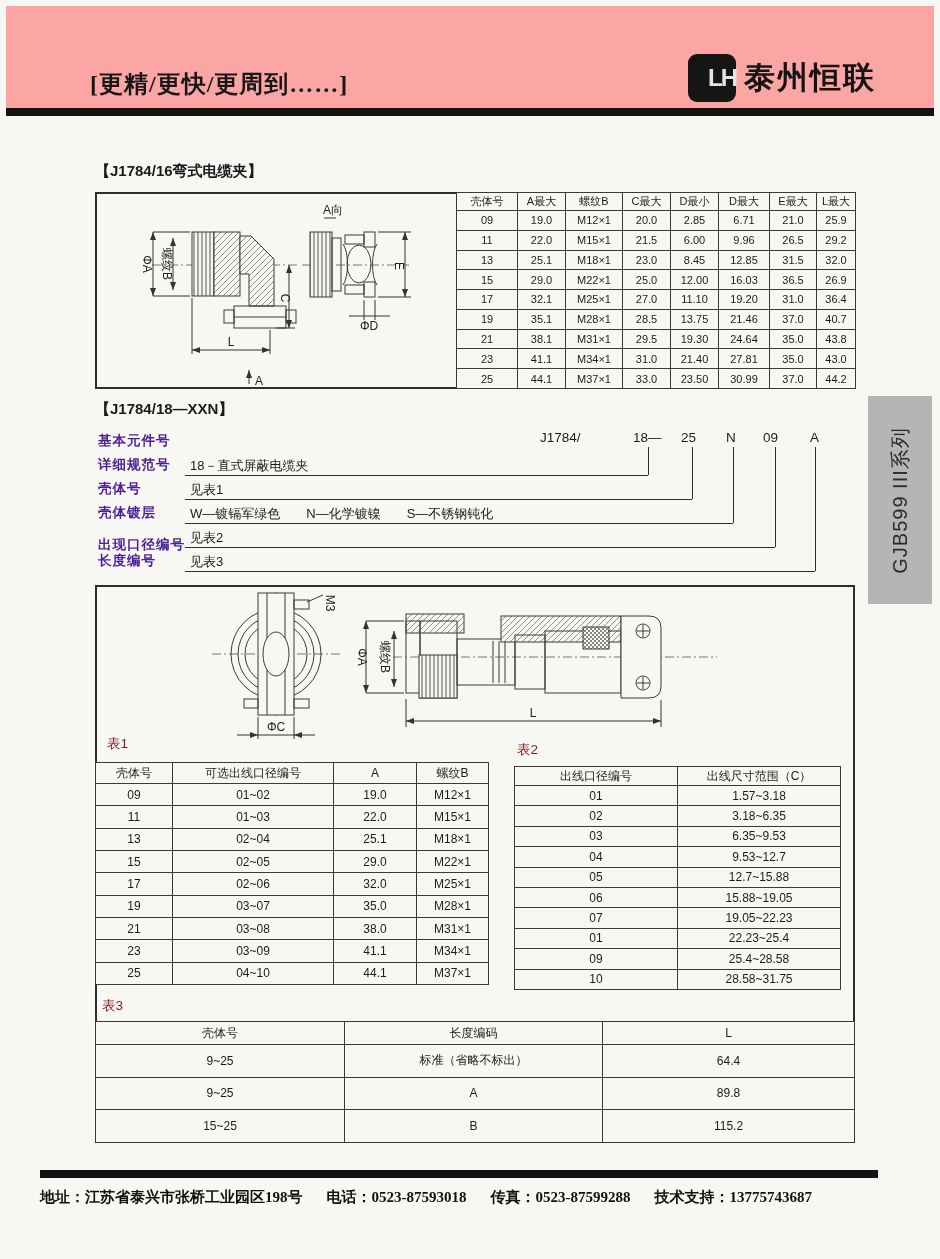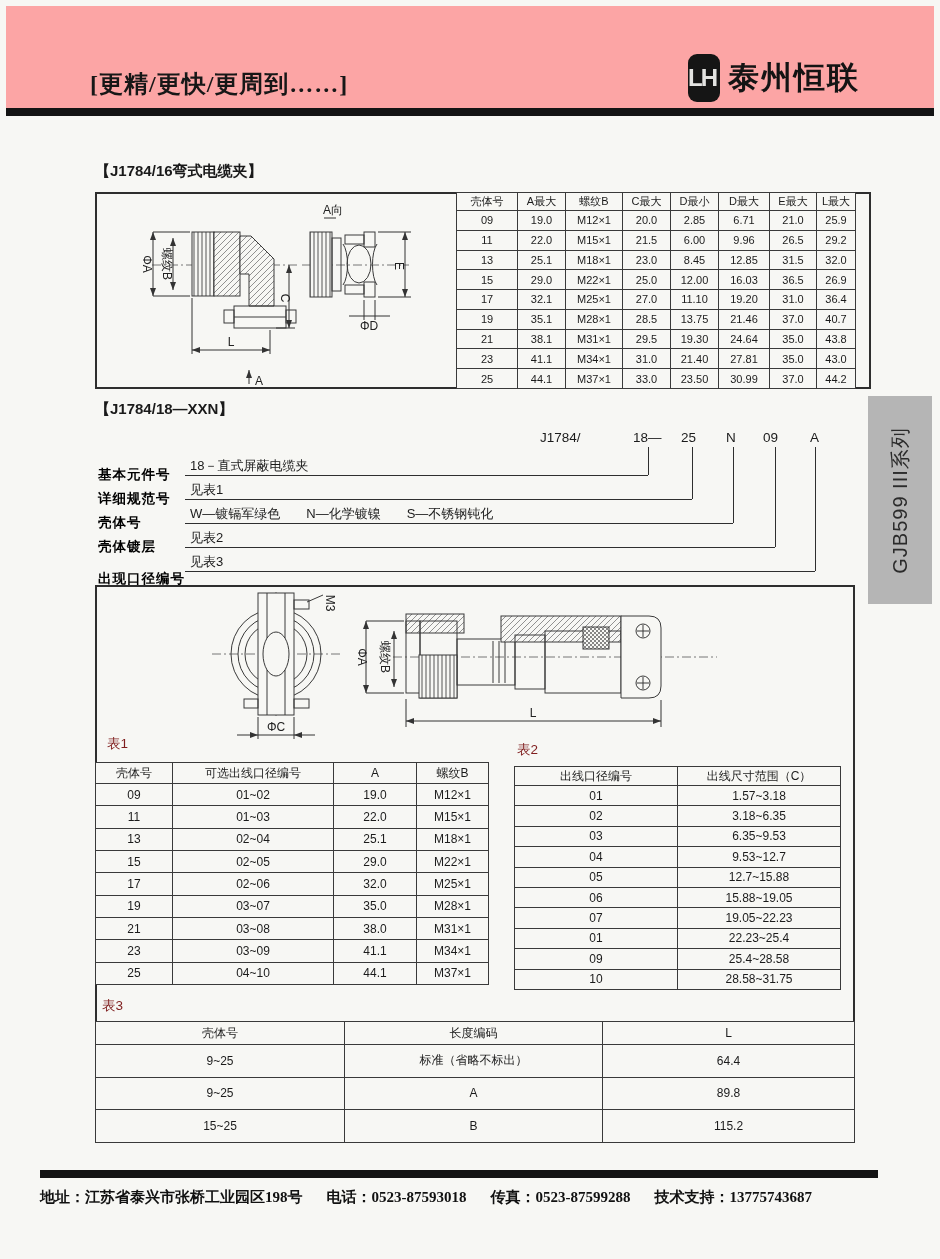--- a/index.html
+++ b/index.html
@@ -3,30 +3,30 @@
 <meta charset="utf-8">
 <style>
   html,body{margin:0;padding:0;background:#ffffff;}
   .page{position:relative;width:940px;height:1259px;background:#f7f7f4;overflow:hidden;
         font-family:"Liberation Sans",sans-serif;color:#1b1b1b;}
   
   .header{position:absolute;left:6px;top:6px;width:928px;height:102px;background:#fca5a5;}
   .slogan{position:absolute;left:84px;top:62px;font-family:"Liberation Serif",serif;
           font-weight:700;font-size:24px;color:#171717;letter-spacing:1px;}
   .brand{position:absolute;left:682px;top:48px;display:flex;align-items:center;}
-  .logo{width:32px;height:48px;background:#151515;border-radius:9px;display:flex;
-        align-items:center;justify-content:flex-start;color:#e3e3e1;font-weight:700;
+  .logo{width:48px;height:48px;background:#151515;border-radius:9px;display:flex;
+        align-items:center;justify-content:flex-end;color:#e3e3e1;font-weight:700;
         font-size:24px;letter-spacing:-2px;font-family:"Liberation Sans",sans-serif;}
   .brand-name{margin-left:8px;font-size:31px;font-weight:700;letter-spacing:2px;color:#141414;}
   .header-bar{position:absolute;left:6px;top:108px;width:928px;height:8px;background:#141414;}
   
   .sec-title{position:absolute;left:95px;font-size:15px;font-weight:600;color:#1a1a1a;}
   
   .box{position:absolute;border:2px solid #2e2e2e;background:#f7f7f4;}
-  #box1{left:95px;top:192px;width:757px;height:193px;padding-left:15px;}
+  #box1{left:95px;top:192px;width:757px;height:193px;}
   #box2{left:95px;top:585px;width:756px;height:554px;}
   
   .dtable{border-collapse:collapse;table-layout:fixed;position:absolute;background:#f7f7f4;}
   .dtable th,.dtable td{border:1px solid #3a3a3a;text-align:center;vertical-align:middle;
         font-weight:400;padding:0;color:#1b1b1b;}
   .t0{left:359px;top:-2px;width:400px;height:197px;font-size:11px;}
   .t0 th,.t0 td{height:17px;}
   .t0 :is(th,td):nth-child(1){width:60px}.t0 :is(th,td):nth-child(2){width:47px}
   .t0 :is(th,td):nth-child(3){width:56px}.t0 :is(th,td):nth-child(4){width:47px}
   .t0 :is(th,td):nth-child(5){width:47px}.t0 :is(th,td):nth-child(6){width:50px}
@@ -37,21 +37,21 @@
   .t1 :is(th,td):nth-child(3){width:82px}
   .t2{left:417px;top:179px;width:327px;height:224px;font-size:12px;}
   .t2 th,.t2 td{height:18px;}
   .t2 :is(th,td):nth-child(1){width:162px}
   .t3{left:-2px;top:434px;width:760px;height:122px;font-size:12px;}
   .t3 th,.t3 td{height:22px;}
   .t3 :is(th,td):nth-child(1){width:248px}.t3 :is(th,td):nth-child(2){width:257px}
   .tcap{position:absolute;font-size:13.5px;color:#7f1d1d;}
   
   .spec{position:absolute;left:0;top:0;width:940px;height:0;}
-  .spec-label{position:absolute;left:98px;font-size:13.5px;font-weight:700;color:#000000;letter-spacing:1px;margin-top:34px;}
+  .spec-label{position:absolute;left:98px;font-size:13.5px;font-weight:700;color:#4c1d95;letter-spacing:1px;}
   .spec-value{position:absolute;left:190px;font-size:13px;color:#1b1b1b;}
   .spec-line{position:absolute;left:185px;height:0;border-bottom:1.5px solid #2f2f2f;}
   .spec-conn{position:absolute;width:0;border-left:1.5px solid #2f2f2f;}
   .pc{position:absolute;top:430px;font-size:13.5px;color:#1b1b1b;}
   
   .side-tab{position:absolute;left:868px;top:396px;width:64px;height:208px;background:#b5b5b5;
         display:flex;align-items:center;justify-content:center;}
   .side-tab span{transform:rotate(-90deg);white-space:nowrap;font-size:20px;color:#2b2b2b;letter-spacing:1px;}
   
   .footer-bar{position:absolute;left:40px;top:1170px;width:838px;height:8px;background:#141414;}

